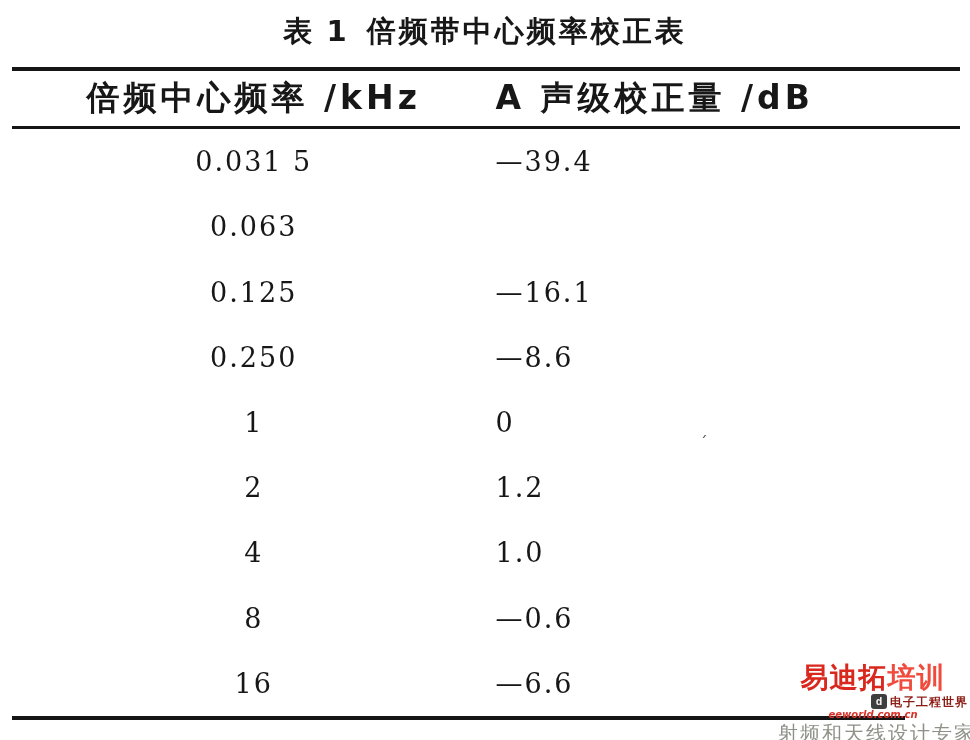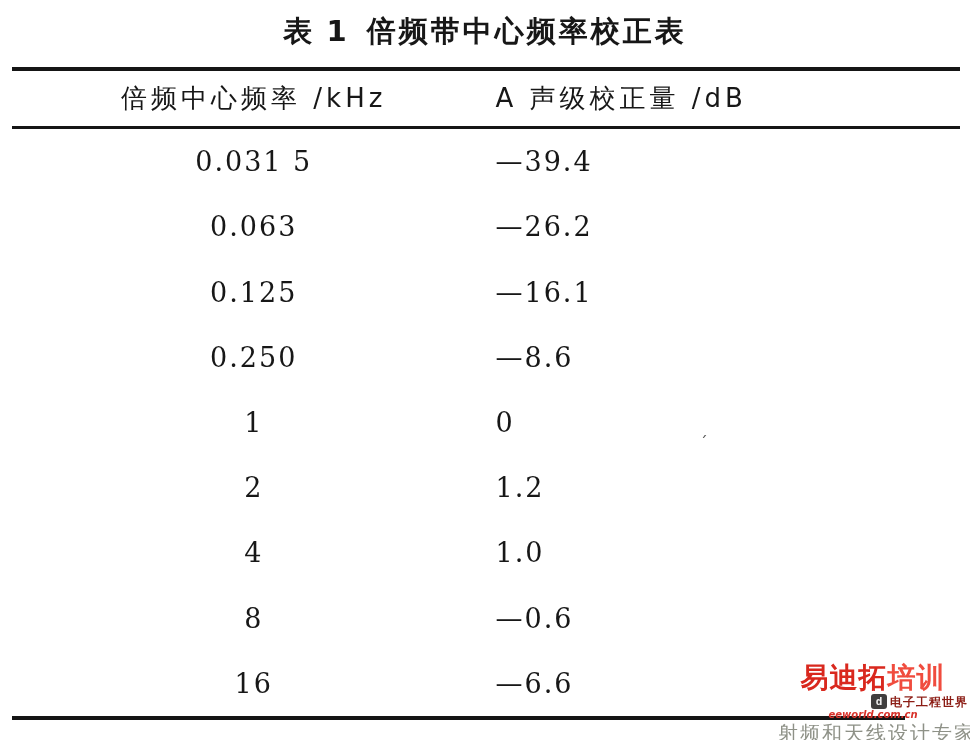--- a/index.html
+++ b/index.html
@@ -27,21 +27,21 @@
   .rule { position: absolute; left: 12px; background: #151515; }
   .rule-top    { top: 67px;  width: 948px; height: 4px; }
   .rule-mid    { top: 126px; width: 948px; height: 3px; }
   .rule-bottom { top: 716px; width: 893px; height: 4px; }
 
   
   .thead {
     position: absolute; top: 72px; left: 12px; width: 948px; height: 52px;
     display: flex; align-items: center;
     font-family: "DejaVu Sans", sans-serif;
-    font-weight: normal; font-size: 26px;
+    font-weight: bold; font-size: 33px;
   }
   .c-freq { width: 51%; text-align: center; letter-spacing: 4px; white-space: nowrap; }
   .c-db   { width: 49%; text-align: left; letter-spacing: 4px; white-space: nowrap; }
 
   
   .tbody {
     position: absolute; top: 129px; left: 12px; width: 948px; height: 587px;
     display: flex; flex-direction: column;
   }
   .trow { flex: 1; display: flex; align-items: center; }
@@ -99,21 +99,20 @@
 
   <div class="rule rule-mid"></div>
 
   <div class="tbody">
     <div class="trow">
       <div class="c-freq">0.031 5</div>
       <div class="c-db">—39.4</div>
     </div>
     <div class="trow">
       <div class="c-freq">0.063</div>
-      <div class="c-db">—26.2</div>
     </div>
     <div class="trow">
       <div class="c-freq">0.125</div>
       <div class="c-db">—16.1</div>
     </div>
     <div class="trow">
       <div class="c-freq">0.250</div>
       <div class="c-db">—8.6</div>
     </div>
     <div class="trow">

